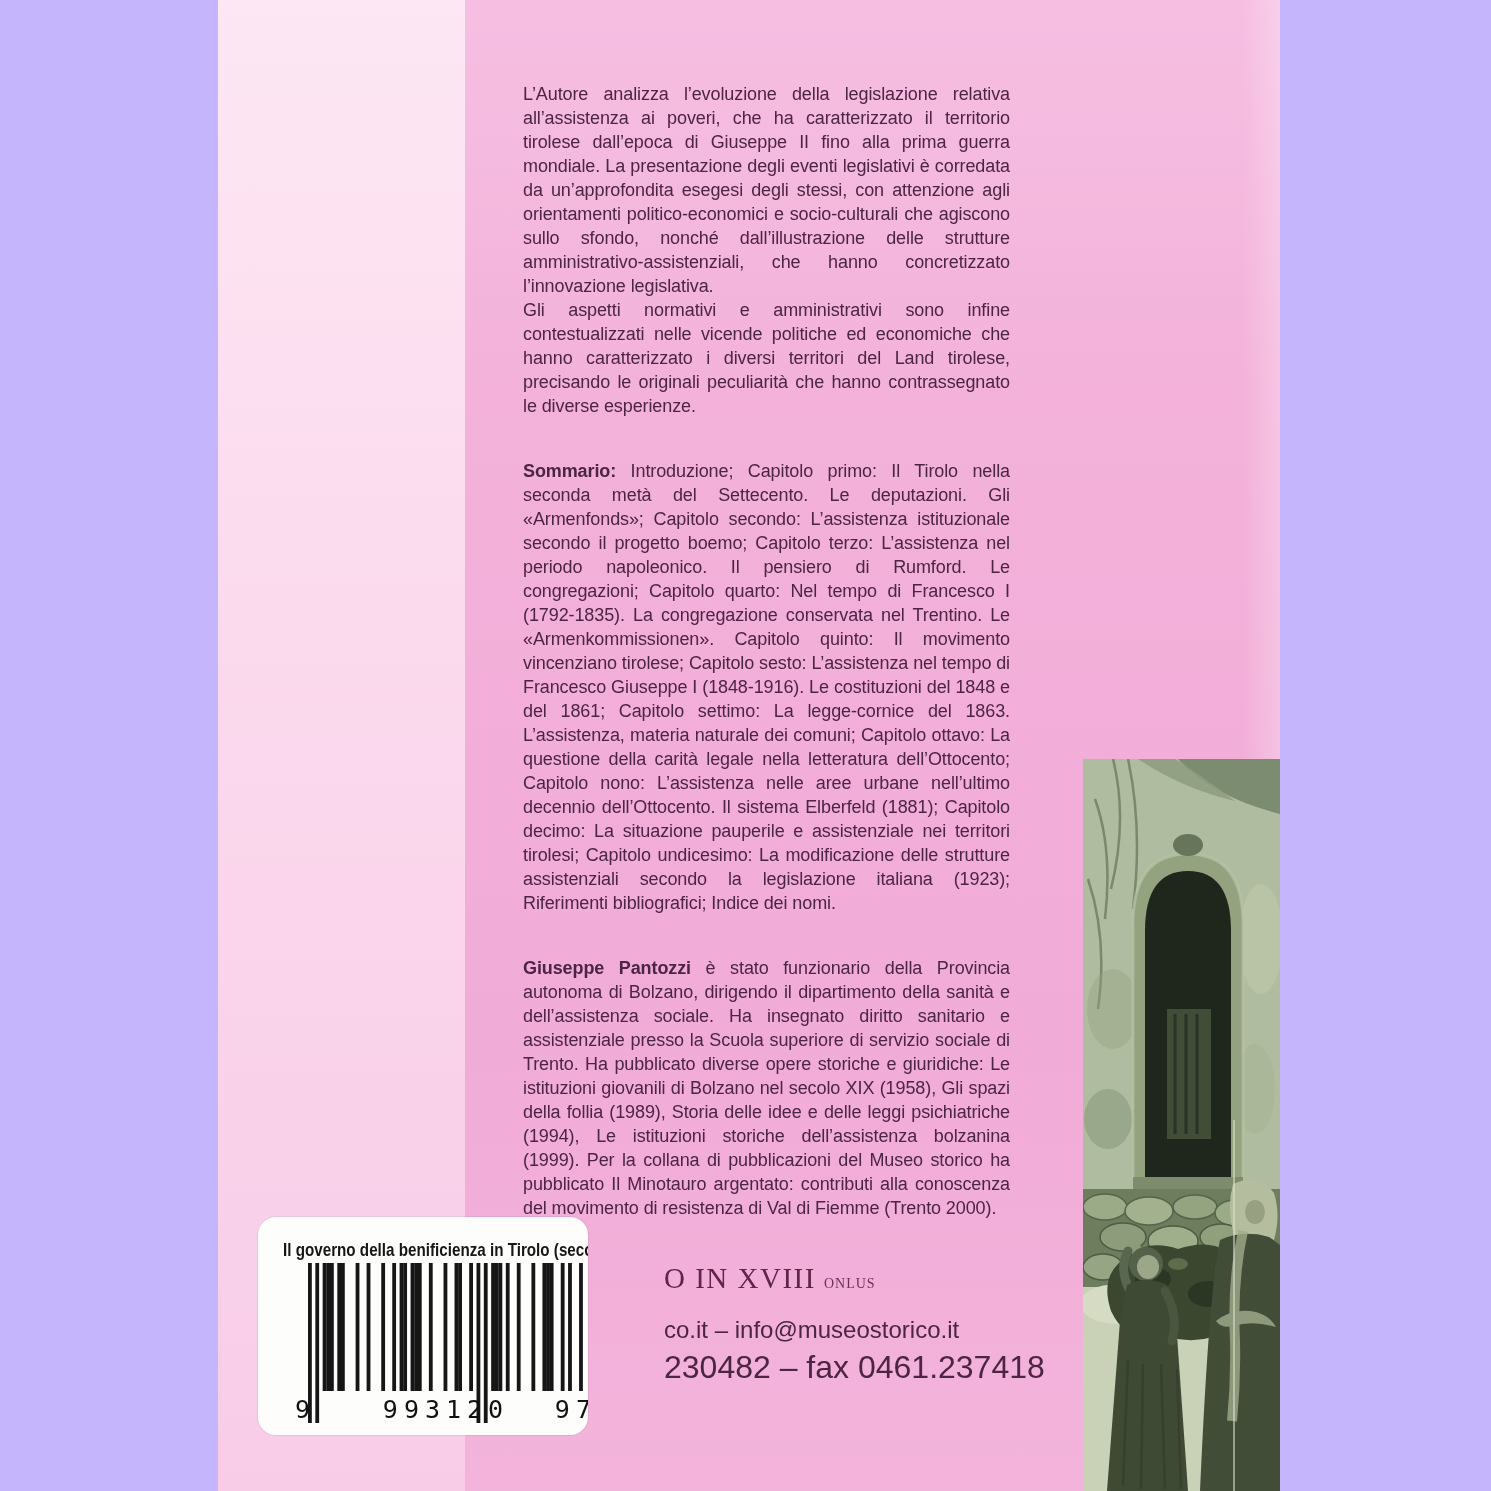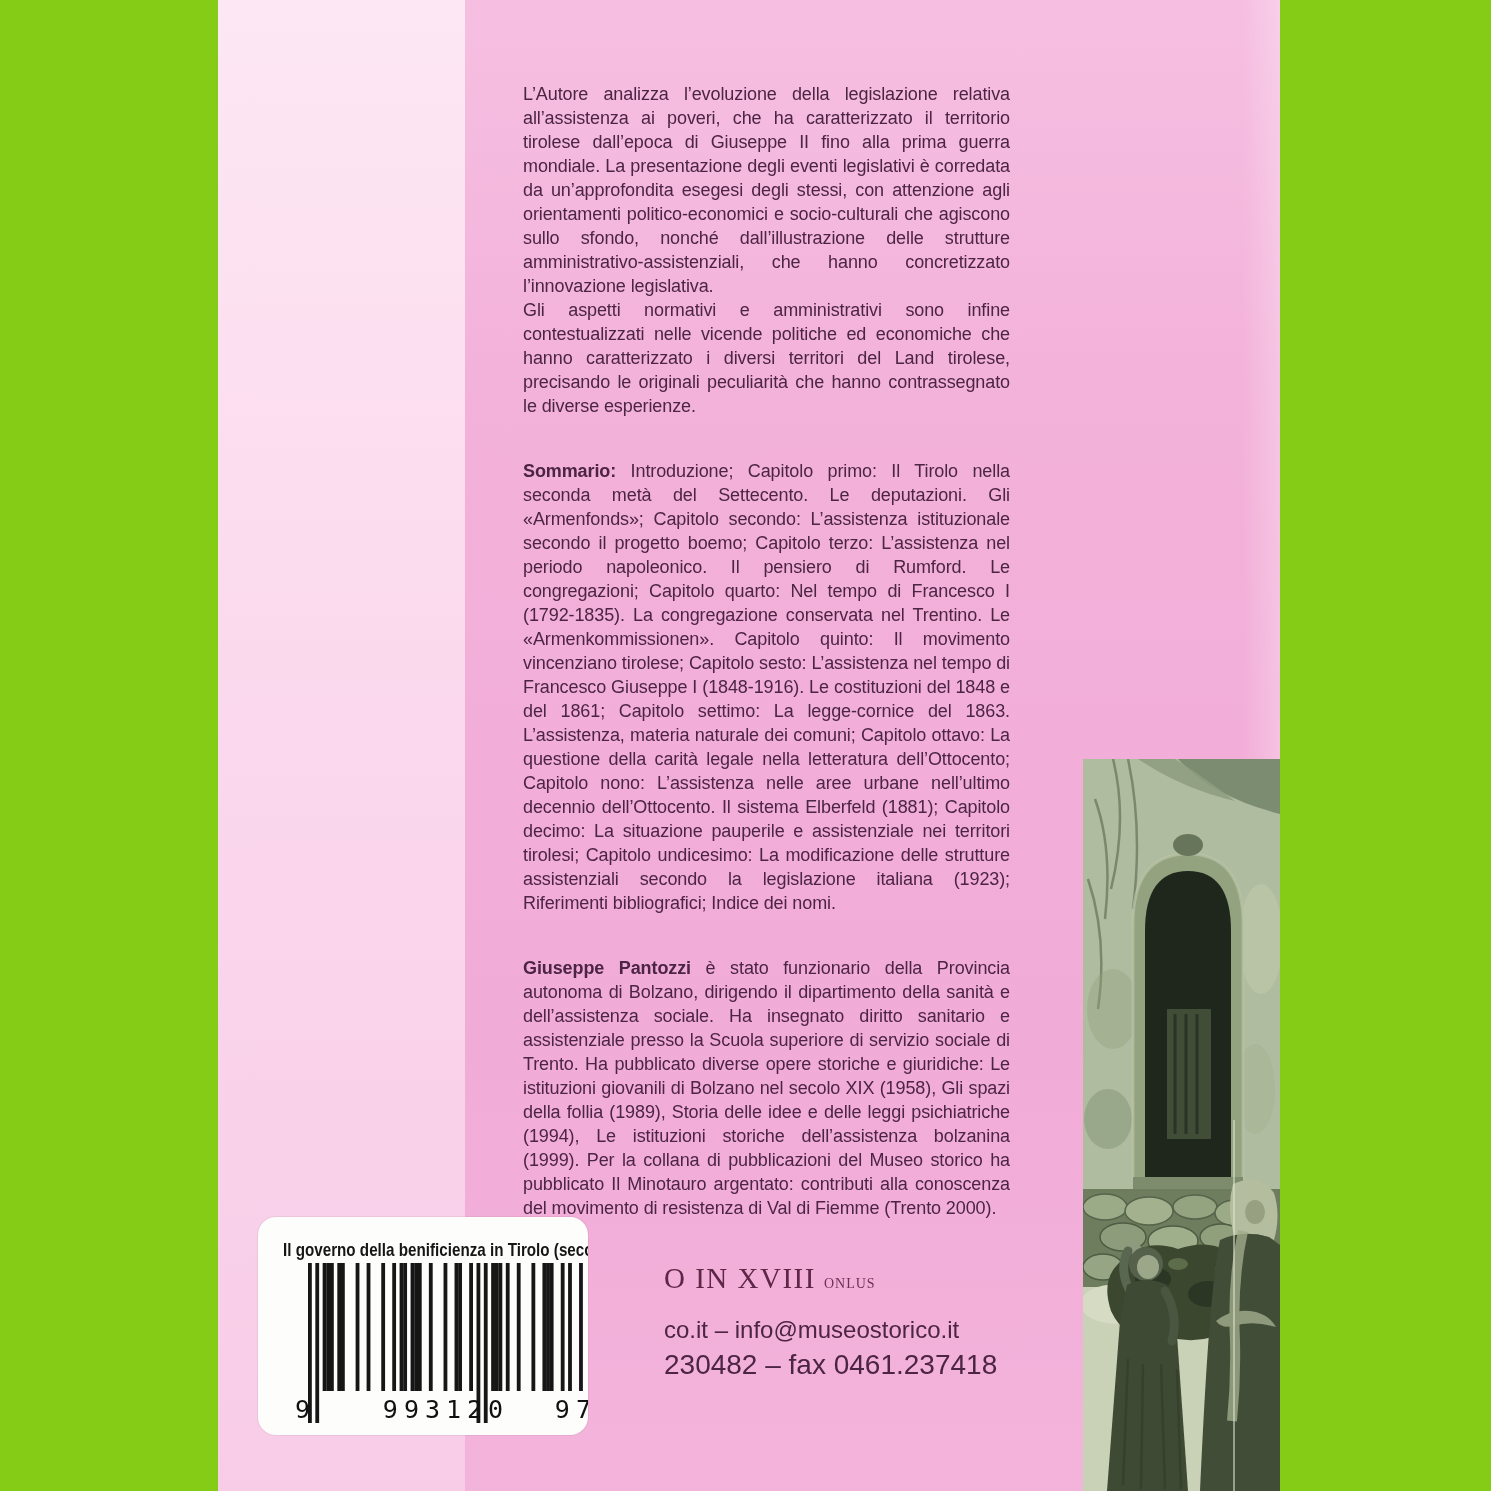--- a/index.html
+++ b/index.html
@@ -1,16 +1,16 @@
 <!DOCTYPE html>
 <html><head>
 <meta charset="utf-8">
 <style>
   html,body{margin:0;padding:0;background:#ffffff;}
-  .stage{position:relative;width:1491px;height:1491px;background:#84cc16;overflow:hidden;
+  .stage{position:relative;width:1491px;height:1491px;background:#c4b5fd;overflow:hidden;
          font-family:"Liberation Sans",sans-serif;}
   .panel-light{position:absolute;left:218px;top:0;width:247px;height:1491px;
     background:linear-gradient(180deg,#fde7f4 0%,#fbd9ed 45%,#f8cce7 100%);}
   .panel-main{position:absolute;left:465px;top:0;width:815px;height:1491px;
     background:linear-gradient(180deg,#f6bfe2 0%,#f3b2da 25%,#f1abd7 70%,#f3b4db 100%);}
   .panel-main::after{content:"";position:absolute;right:0;top:0;width:38px;height:100%;
     background:linear-gradient(90deg,rgba(255,255,255,0),rgba(255,255,255,.25));}
   .text-col{position:absolute;left:523px;top:82px;width:487px;color:#4c2444;
     font-size:18px;line-height:24px;letter-spacing:-0.1px;text-align:justify;}
   .text-col p{margin:0;}
@@ -23,21 +23,21 @@
   .photo{position:absolute;left:1083px;top:759px;width:197px;height:732px;overflow:hidden;}
   .photo svg{display:block;width:100%;height:100%;}
 
   
   .publisher{position:absolute;left:664px;top:1262px;width:440px;color:#4c2444;}
   .pub-line1{font-family:"Liberation Serif",serif;font-size:29px;color:#5e2647;
     letter-spacing:1.5px;white-space:nowrap;}
   .pub-line1 .onlus{font-size:14px;letter-spacing:1px;margin-left:8px;
     text-transform:uppercase;color:#6b3153;}
   .pub-line2{margin-top:21px;font-size:24px;letter-spacing:0;white-space:nowrap;}
-  .pub-line3{margin-top:5px;font-size:28px;white-space:nowrap;}
+  .pub-line3{margin-top:5px;font-size:32px;white-space:nowrap;}
 
   
   .label{position:absolute;left:258px;top:1217px;width:330px;height:218px;background:#fdfdfb;
     border-radius:18px;box-shadow:0 0 0 1px rgba(0,0,0,.05);overflow:hidden;}
   .label-title{position:absolute;left:25px;top:22px;width:390px;font-size:19px;font-weight:bold;
     color:#161616;white-space:nowrap;transform:scaleX(.8);transform-origin:left top;}
   .bars{position:absolute;left:50px;top:46px;width:348px;height:160px;}
   .digit{position:absolute;top:178px;font-family:"DejaVu Sans Mono",monospace;
     font-size:25px;color:#111;}
   .d-lead{left:16px;width:36px;text-align:right;}

